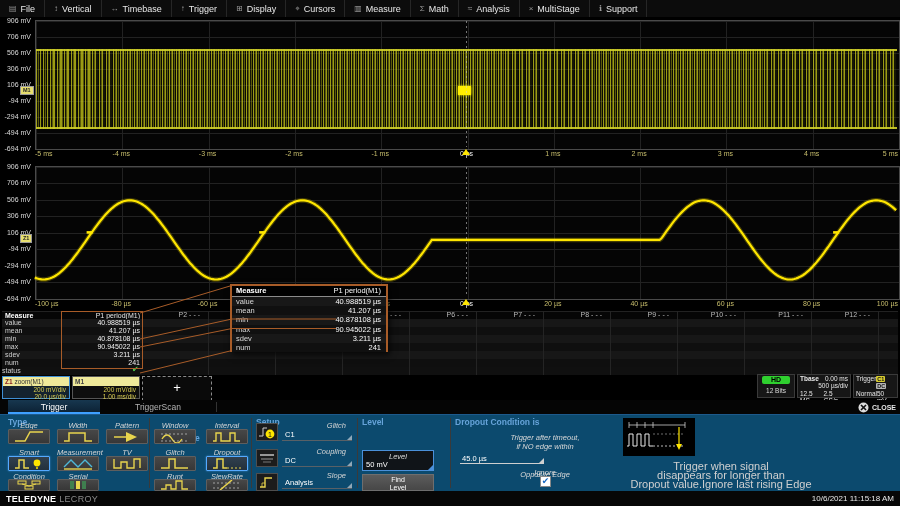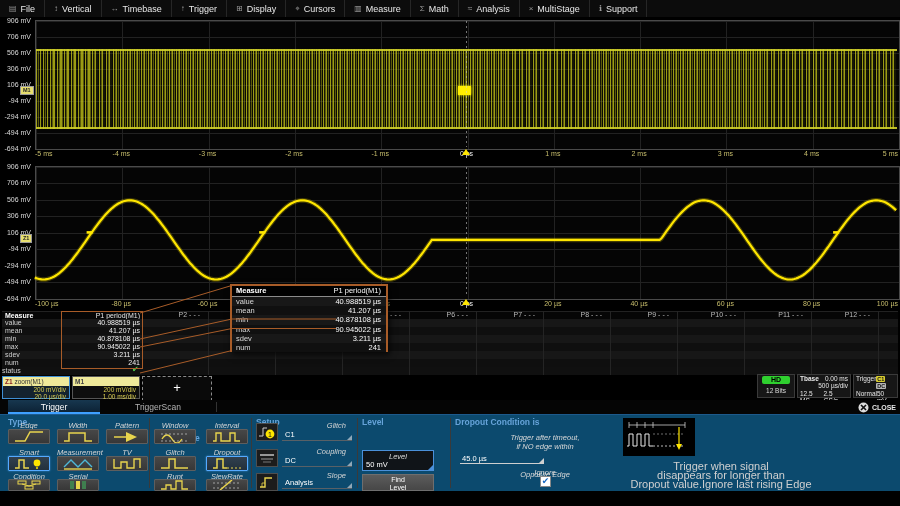--- a/index.html
+++ b/index.html
@@ -542,20 +542,24 @@
         <line x1="30" y1="16" x2="62" y2="16" stroke="#888" stroke-width="0.8" stroke-dasharray="2,2"></line>
         <line x1="56" y1="9" x2="56" y2="28" stroke="#ffe600" stroke-width="1.2"></line>
         <polygon points="53,26 59,26 56,32" fill="#ffe600"></polygon>
       </svg>
     </div>
     <div class="cap" style="top:45px;">Trigger when signal</div>
     <div class="cap" style="top:54px;">disappears for longer than</div>
     <div class="cap" style="top:63px;">Dropout value.Ignore last rising Edge</div>
   </div>
 
+  <div id="botbar" class="abs">
+    <div id="brand"><span style="color:#fff;font-weight:bold;">TELEDYNE</span> <span>LECROY</span></div>
+    <div id="stamp">10/6/2021 11:15:18 AM</div>
+  </div>
 
 <span class="ax-y" style="top: 16.5px;">906 mV</span>
     <span class="ax-y" style="top: 32.5px;">706 mV</span>
     <span class="ax-y" style="top: 48.5px;">506 mV</span>
     <span class="ax-y" style="top: 64.5px;">306 mV</span>
     <span class="ax-y" style="top: 80.5px;">106 mV</span>
     <span class="ax-y" style="top: 96.5px;">-94 mV</span>
     <span class="ax-y" style="top: 112.5px;">-294 mV</span>
     <span class="ax-y" style="top: 128.5px;">-494 mV</span>
     <span class="ax-y" style="top: 144.5px;">-694 mV</span>

